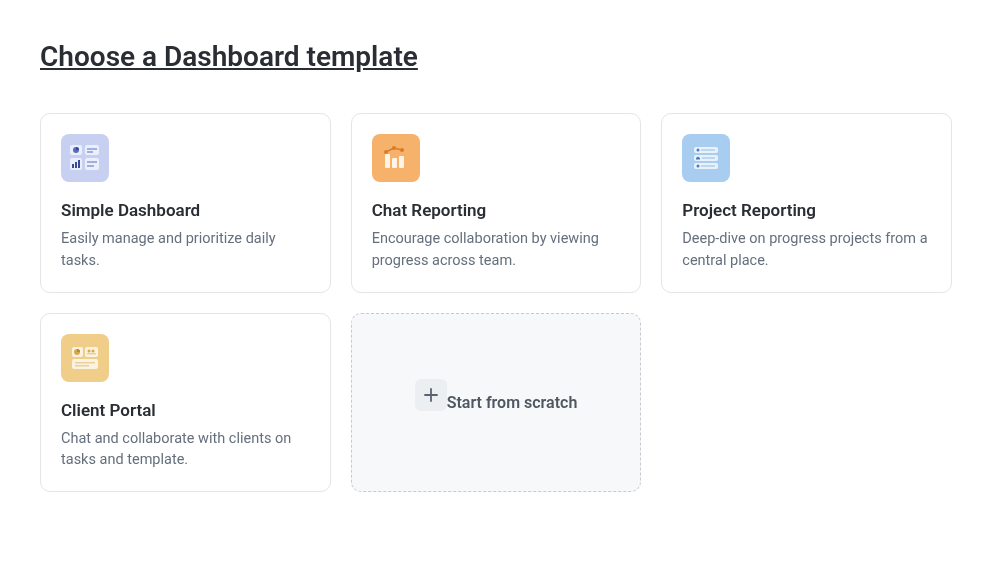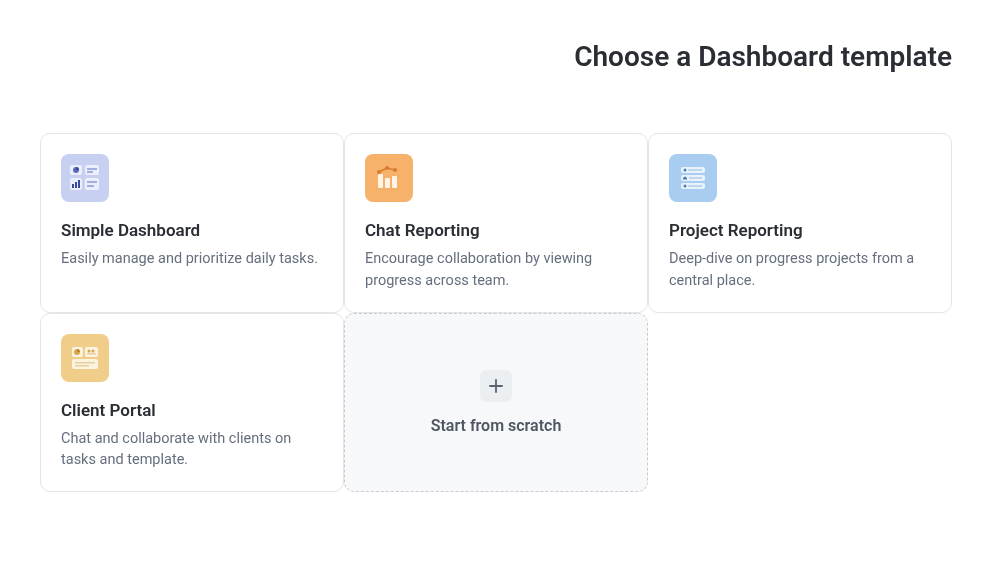--- a/index.html
+++ b/index.html
@@ -9,39 +9,41 @@
     }
     body {
       font-family: -apple-system, BlinkMacSystemFont, "Segoe UI", Roboto, Helvetica, Arial, sans-serif;
       background: #ffffff;
       color: #2a2e34;
       width: 992px;
       height: 583px;
       padding: 40px 40px 0;
     }
     .header {
-      text-align: right;
-      margin-bottom: 60px;
+      text-align: left;
+      margin-bottom: 40px;
+      text-decoration: underline;
     }
     .title {
       font-size: 28px;
       font-weight: 600;
       color: #2a2e34;
       margin-bottom: 14px;
     }
     .subtitle {
       font-size: 15px;
       color: #656f7d;
       max-width: 560px;
       margin: 0 auto;
       line-height: 1.5;
     }
     .grid {
       display: grid;
       grid-template-columns: repeat(3, 1fr);
+      gap: 20px;
     }
     .card {
       border: 1px solid #e4e4e9;
       border-radius: 10px;
       padding: 20px;
       cursor: pointer;
       background: #fff;
       min-height: 170px;
     }
     .card .icon-box {
@@ -62,21 +64,21 @@
     .card-desc {
       font-size: 14.5px;
       color: #656f7d;
       line-height: 1.5;
     }
     .scratch-card {
       border: 1px dashed #c7cbd1;
       border-radius: 10px;
       background: #f7f8f9;
       display: flex;
-      flex-direction: column;
+      flex-direction: row;
       align-items: center;
       justify-content: center;
       cursor: pointer;
       min-height: 170px;
     }
     .plus-box {
       width: 32px;
       height: 32px;
       background: #eceff1;
       border-radius: 6px;

